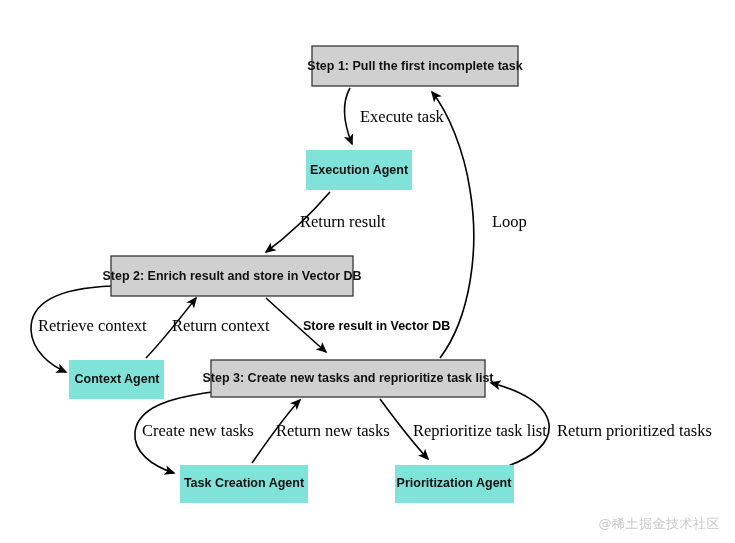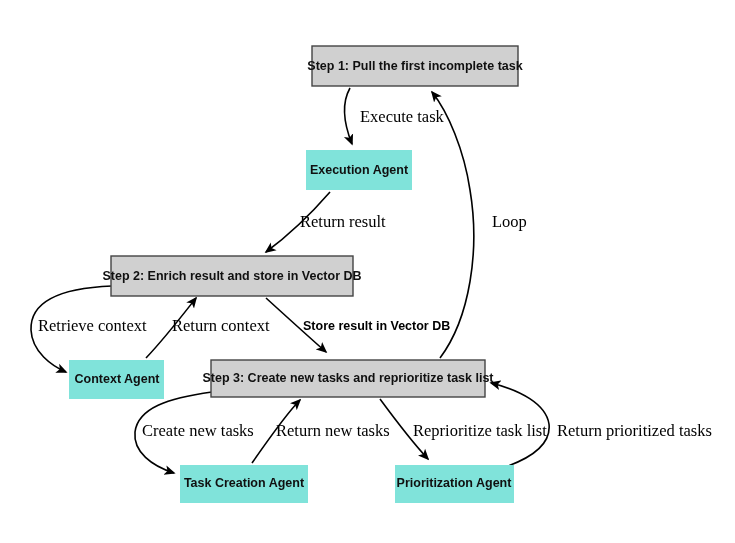--- a/index.html
+++ b/index.html
@@ -164,14 +164,15 @@
       <text class="node-label agent" x="244" y="484">Task Creation Agent</text>
     </g>
 
     <g>
       <rect class="node-box cyan" x="395" y="465" width="119" height="38"></rect>
       <text class="node-label agent" x="454" y="484">Prioritization Agent</text>
     </g>
 
   </svg>
 
+  <div class="watermark">@稀土掘金技术社区</div>
 
 </div>
 
 </body></html>

